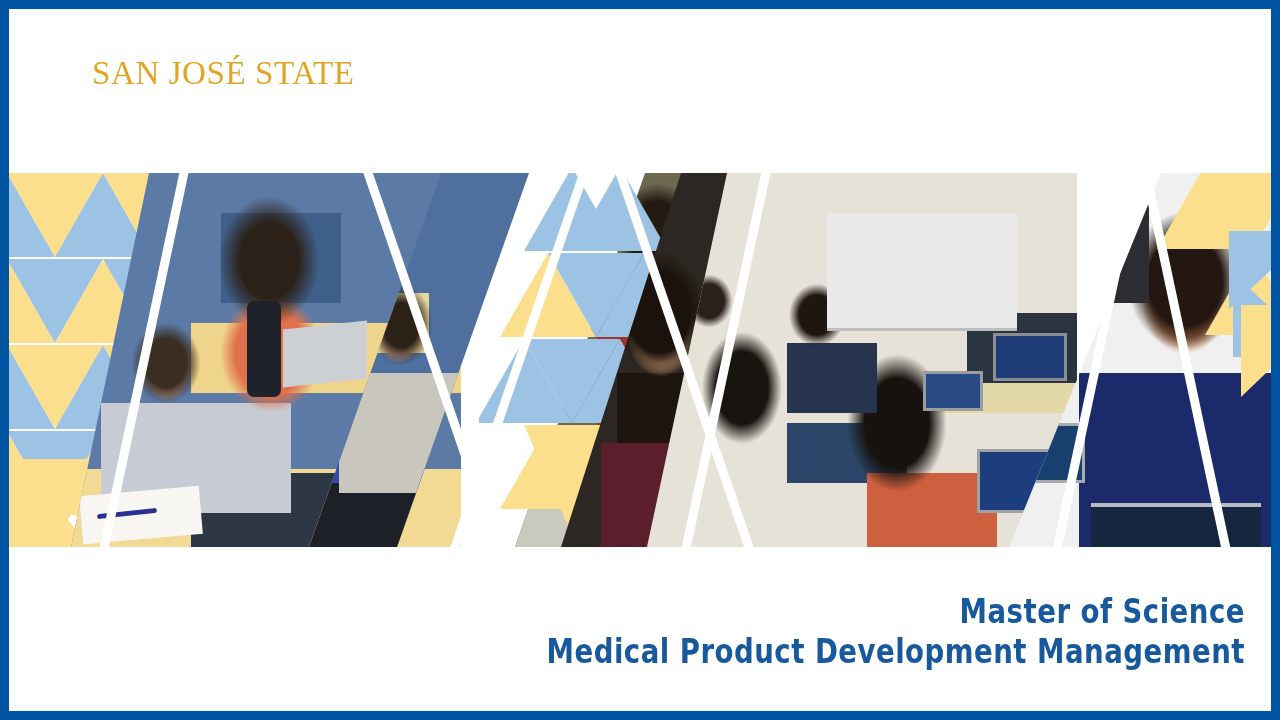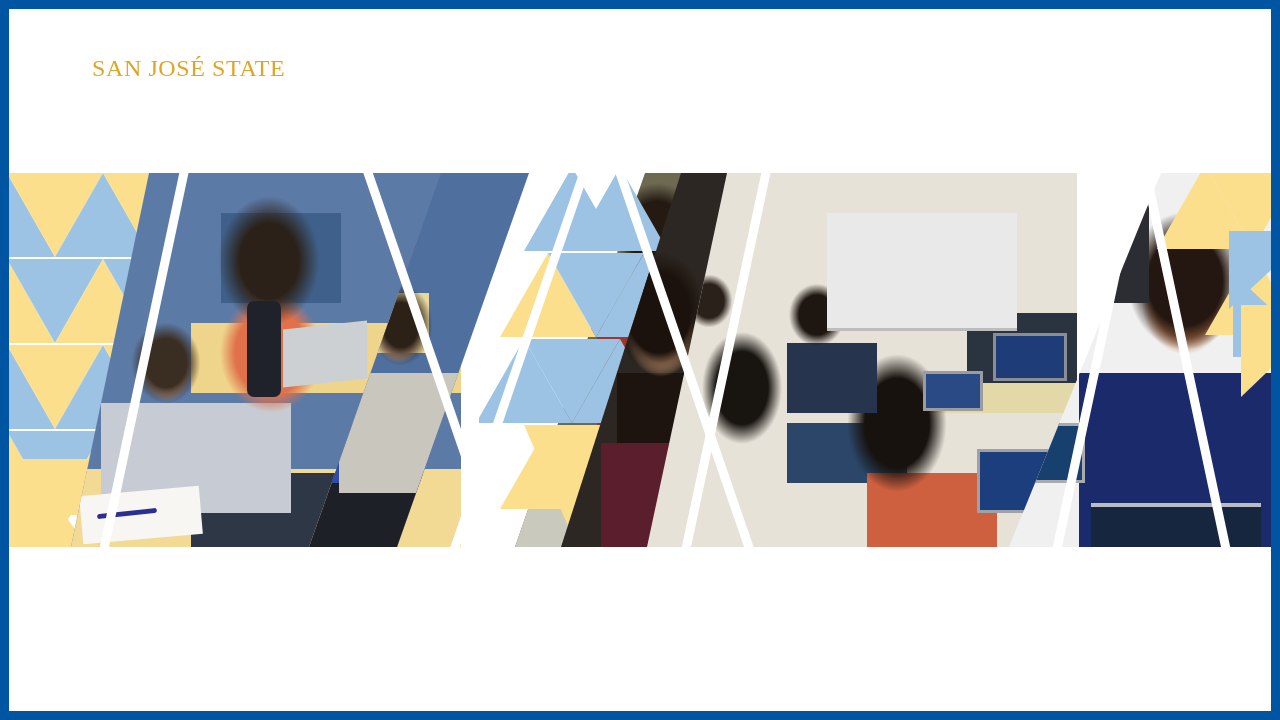--- a/index.html
+++ b/index.html
@@ -49,21 +49,21 @@
     font-weight: 700;
     line-height: 0.92;
     color: #0055A2;
     letter-spacing: -1px;
   }
   #logo-words {
     margin-left: 20px;
     margin-top: 8px;
     font-family: "Liberation Serif", serif;
     color: #E0A526;
-    font-size: 24px;
+    font-size: 33px;
     line-height: 1.18;
     letter-spacing: 0.6px;
   }
   #logo-words .wline { display: block; white-space: nowrap; }
 
   
   #collage {
     position: absolute;
     left: 9px;
     top: 173px;
@@ -327,14 +327,18 @@
 
     <div class="slash" style="left:130px;  width:9px;  transform: rotate(12deg);"></div>
     <div class="slash" style="left:420px;  width:9px;  transform: rotate(-19deg);"></div>
     <div class="slash" style="left:505px;  width:9px;  transform: rotate(19deg);"></div>
     <div class="slash" style="left:672px;  width:9px;  transform: rotate(-19deg);"></div>
     <div class="slash" style="left:712px;  width:9px;  transform: rotate(12deg);"></div>
     <div class="slash" style="left:1083px; width:9px;  transform: rotate(12deg);"></div>
     <div class="slash" style="left:1173px; width:9px;  transform: rotate(-12deg);"></div>
   </div>
 
+  <div id="titles">
+    <div id="title-line1">Master of Science</div>
+    <div id="title-line2">Medical Product Development Management</div>
+  </div>
 
 </div>
 
 </body></html>

